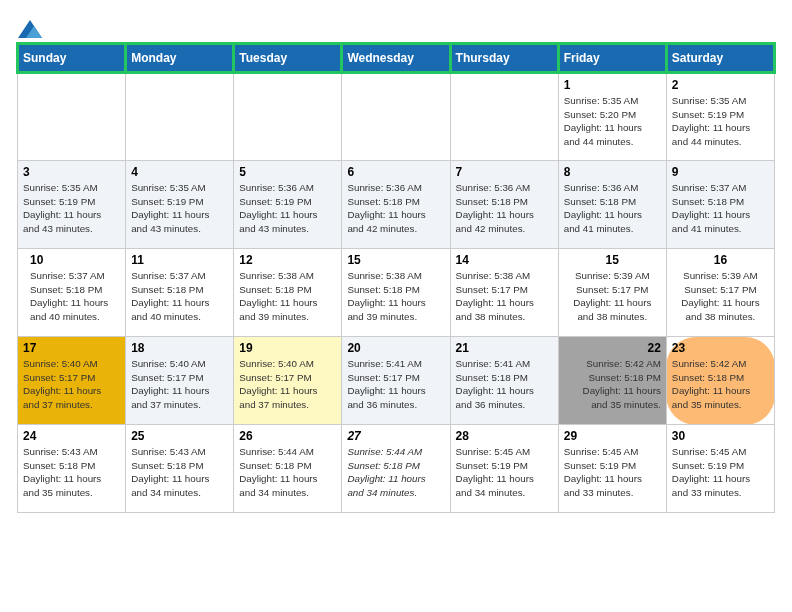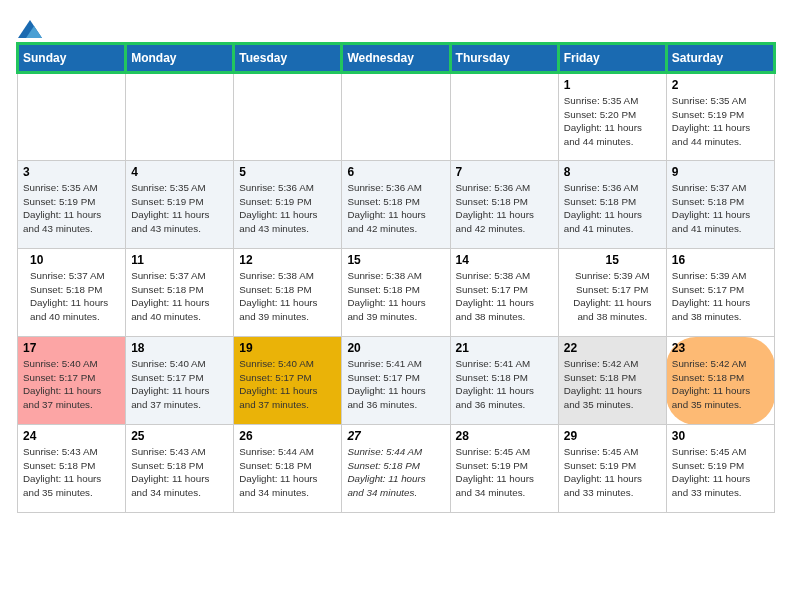--- a/index.html
+++ b/index.html
@@ -231,65 +231,65 @@
 Daylight: 11 hours
 and 38 minutes.</div>
         </td>
         <td style="background-color: rgb(255, 255, 255); text-align: center;">
           <div class="day-number">15</div>
           <div class="day-info" style="white-space: pre-line;">Sunrise: 5:39 AM
 Sunset: 5:17 PM
 Daylight: 11 hours
 and 38 minutes.</div>
         </td>
-        <td style="background-color: rgb(255, 255, 255);">
+        <td style="background-color: rgb(255, 255, 255); text-align: center;">
           <div class="day-number">16</div>
           <div class="day-info" style="white-space: pre-line;">Sunrise: 5:39 AM
 Sunset: 5:17 PM
 Daylight: 11 hours
 and 38 minutes.</div>
         </td>
       </tr>
       <tr>
-        <td style="background-color: #fca5a5; margin-left: 28px;">
+        <td style="background-color: #eab308; margin-left: 28px;">
           <div class="day-number">17</div>
           <div class="day-info" style="white-space: pre-line;">Sunrise: 5:40 AM
 Sunset: 5:17 PM
 Daylight: 11 hours
 and 37 minutes.</div>
         </td>
         <td style="background-color: rgb(240, 244, 248);">
           <div class="day-number">18</div>
           <div class="day-info" style="white-space: pre-line;">Sunrise: 5:40 AM
 Sunset: 5:17 PM
 Daylight: 11 hours
 and 37 minutes.</div>
         </td>
-        <td style="background-color: #eab308;">
+        <td style="background-color: #fef9c3;">
           <div class="day-number">19</div>
           <div class="day-info" style="white-space: pre-line;">Sunrise: 5:40 AM
 Sunset: 5:17 PM
 Daylight: 11 hours
 and 37 minutes.</div>
         </td>
         <td style="background-color: rgb(240, 244, 248);">
           <div class="day-number">20</div>
           <div class="day-info" style="white-space: pre-line;">Sunrise: 5:41 AM
 Sunset: 5:17 PM
 Daylight: 11 hours
 and 36 minutes.</div>
         </td>
         <td style="background-color: rgb(240, 244, 248);">
           <div class="day-number">21</div>
           <div class="day-info" style="white-space: pre-line;">Sunrise: 5:41 AM
 Sunset: 5:18 PM
 Daylight: 11 hours
 and 36 minutes.</div>
         </td>
-        <td style="background-color: #e5e5e5;">
+        <td style="background-color: #a3a3a3; text-align: right;">
           <div class="day-number">22</div>
           <div class="day-info" style="white-space: pre-line;">Sunrise: 5:42 AM
 Sunset: 5:18 PM
 Daylight: 11 hours
 and 35 minutes.</div>
         </td>
         <td style="background-color: #fdba74; border-radius: 30px;">
           <div class="day-number">23</div>
           <div class="day-info" style="white-space: pre-line;">Sunrise: 5:42 AM
 Sunset: 5:18 PM

